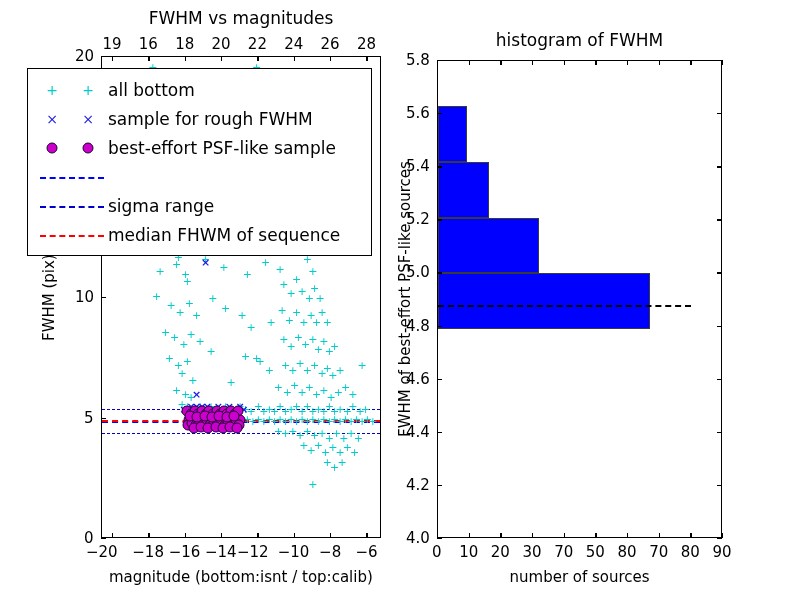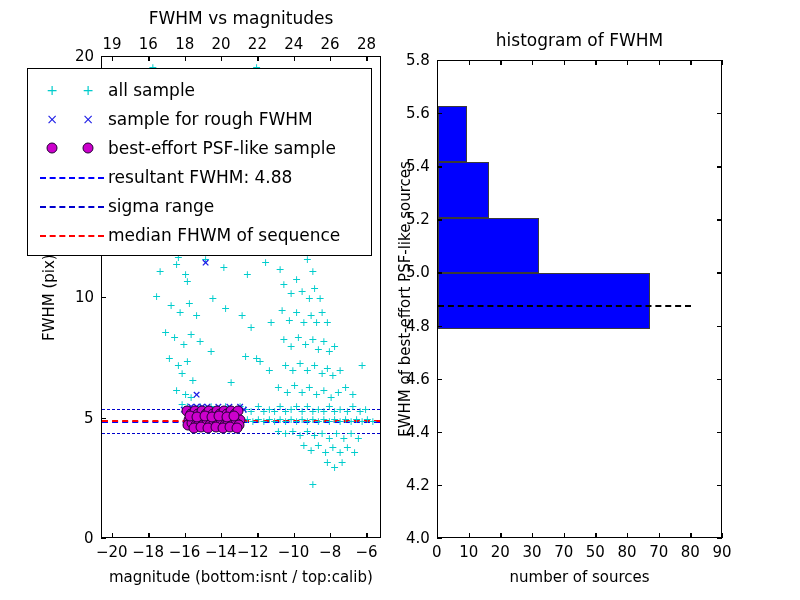--- a/index.html
+++ b/index.html
@@ -410,21 +410,21 @@
       <div class="marker m-dot" style="left: 91.8182px; top: 371.14px;"></div>
       <div class="marker m-dot" style="left: 99.0909px; top: 369.935px;"></div>
       <div class="marker m-dot" style="left: 106.364px; top: 371.14px;"></div>
       <div class="marker m-dot" style="left: 113.636px; top: 369.935px;"></div>
       <div class="marker m-dot" style="left: 120.909px; top: 371.14px;"></div>
       <div class="marker m-dot" style="left: 128.182px; top: 369.935px;"></div>
       <div class="marker m-dot" style="left: 135.455px; top: 371.14px;"></div>
     </div>
     <div class="plot-title" style="left: 101px; top: 8px; width: 280px;">FWHM vs magnitudes</div>
     <div class="tick v" style="left: 111.909px; top: 533px;"></div>
-    <div class="tick-label" style="top: 543px; left: 96px;">−20</div>
+    <div class="tick-label" style="top: 543px; left: 86px;">−20</div>
     <div class="tick v" style="left: 148.273px; top: 533px;"></div>
     <div class="tick-label" style="top: 543px; left: 132.273px;">−18</div>
     <div class="tick v" style="left: 184.636px; top: 533px;"></div>
     <div class="tick-label" style="top: 543px; left: 168.636px;">−16</div>
     <div class="tick v" style="left: 221px; top: 533px;"></div>
     <div class="tick-label" style="top: 543px; left: 205px;">−14</div>
     <div class="tick v" style="left: 257.364px; top: 533px;"></div>
     <div class="tick-label" style="top: 543px; left: 237px;">−12</div>
     <div class="tick v" style="left: 293.727px; top: 533px;"></div>
     <div class="tick-label" style="top: 543px; left: 277.727px;">−10</div>
@@ -458,41 +458,40 @@
     <div class="tick-label" style="top: 288px; left: 75px;">10</div>
     <div class="tick-label" style="top: 47px; left: 75px;">20</div>
     <div class="axis-label" style="top: 568px; left: 109px;">magnitude (bottom:isnt / top:calib)</div>
     <div class="axis-label vertical" style="left: 40px; top: 340.5px;">FWHM (pix)</div>
     <div class="legend-box" style="left: 27px; top: 68px; width: 345px;">
       <div class="legend-row">
         <div class="legend-sample">
           <span class="sym a" style="color: rgb(0, 204, 204); font-size: 14px; line-height: 14px;">+</span>
           <span class="sym b" style="color: rgb(0, 204, 204); font-size: 14px; line-height: 14px;">+</span>
         </div>
-        <div class="legend-text">all sample</div>
+        <div class="legend-text">all bottom</div>
       </div>
       <div class="legend-row">
         <div class="legend-sample">
           <span class="sym a" style="color: rgb(26, 26, 230); font-size: 14px; line-height: 14px;">×</span>
           <span class="sym b" style="color: rgb(26, 26, 230); font-size: 14px; line-height: 14px;">×</span>
         </div>
         <div class="legend-text">sample for rough FWHM</div>
       </div>
       <div class="legend-row">
         <div class="legend-sample">
           <span class="sym a" style="width: 11px; height: 11px; border-radius: 50%; background: rgb(204, 0, 204); border: 1.3px solid rgb(34, 0, 51); box-sizing: border-box;"></span>
           <span class="sym b" style="width: 11px; height: 11px; border-radius: 50%; background: rgb(204, 0, 204); border: 1.3px solid rgb(34, 0, 51); box-sizing: border-box;"></span>
         </div>
         <div class="legend-text">best-effort PSF-like sample</div>
       </div>
       <div class="legend-row">
         <div class="legend-sample">
           <div class="lineseg" style="border-top: 2px dashed rgb(0, 0, 255);"></div>
         </div>
-        <div class="legend-text">resultant FWHM: 4.88</div>
       </div>
       <div class="legend-row">
         <div class="legend-sample">
           <div class="lineseg" style="border-top: 2px dashed rgb(0, 0, 204);"></div>
         </div>
         <div class="legend-text">sigma range</div>
       </div>
       <div class="legend-row">
         <div class="legend-sample">
           <div class="lineseg" style="border-top: 2px dashed rgb(255, 0, 0);"></div>

